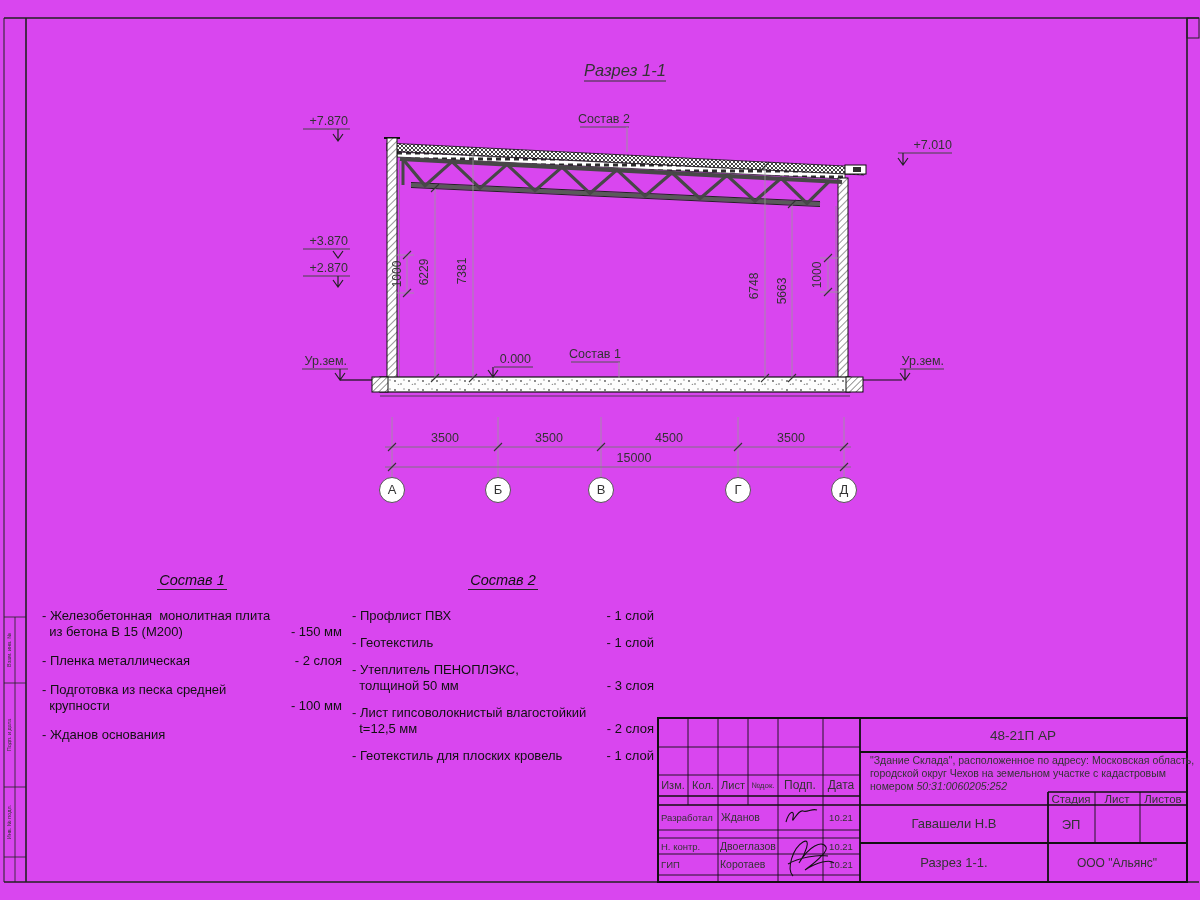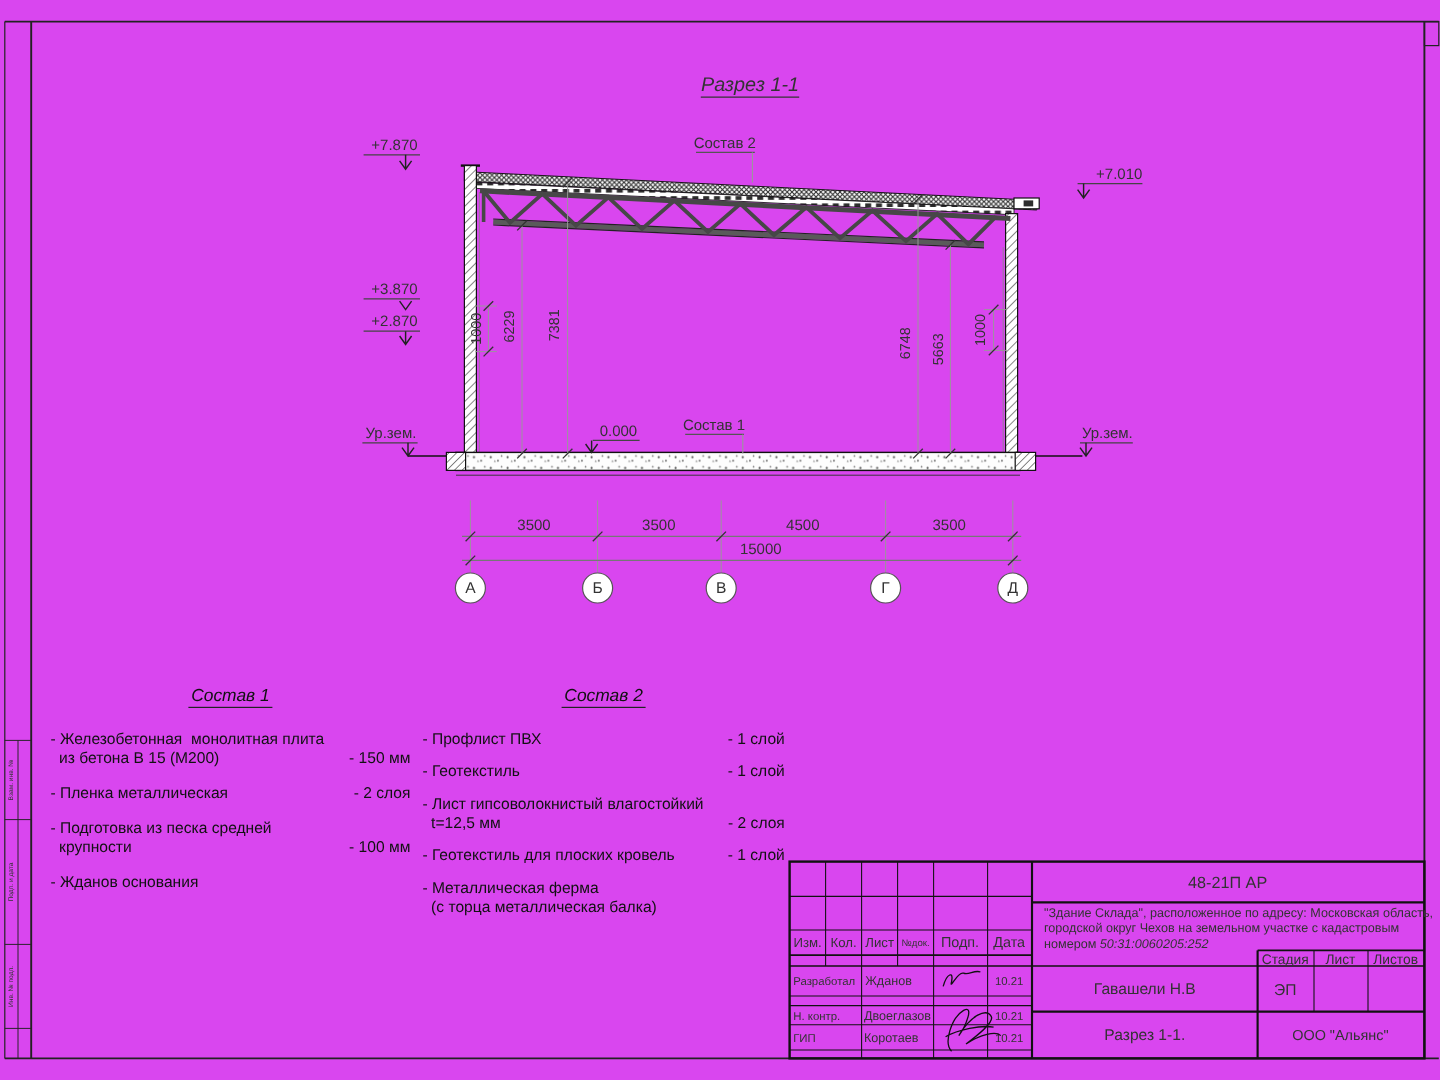--- a/index.html
+++ b/index.html
@@ -309,28 +309,28 @@
   <div class="s-title"><span>Состав 2</span></div>
   <div class="s-item">
     <div class="s-name">- Профлист ПВХ</div>
     <div class="s-val">- 1 слой</div>
   </div>
   <div class="s-item">
     <div class="s-name">- Геотекстиль</div>
     <div class="s-val">- 1 слой</div>
   </div>
   <div class="s-item">
+    <div class="s-name">- Утеплитель ПЕНОПЛЭКС,
+  толщиной 50 мм</div>
+    <div class="s-val">- 3 слоя</div>
+  </div>
+  <div class="s-item">
     <div class="s-name">- Лист гипсоволокнистый влагостойкий
   t=12,5 мм</div>
     <div class="s-val">- 2 слоя</div>
   </div>
   <div class="s-item">
     <div class="s-name">- Геотекстиль для плоских кровель</div>
     <div class="s-val">- 1 слой</div>
   </div>
-  <div class="s-item">
-    <div class="s-name">- Металлическая ферма
-  (с торца металлическая балка)</div>
-    <div class="s-val"></div>
-  </div>
 </div>
 
 </div>
 
 </body></html>

